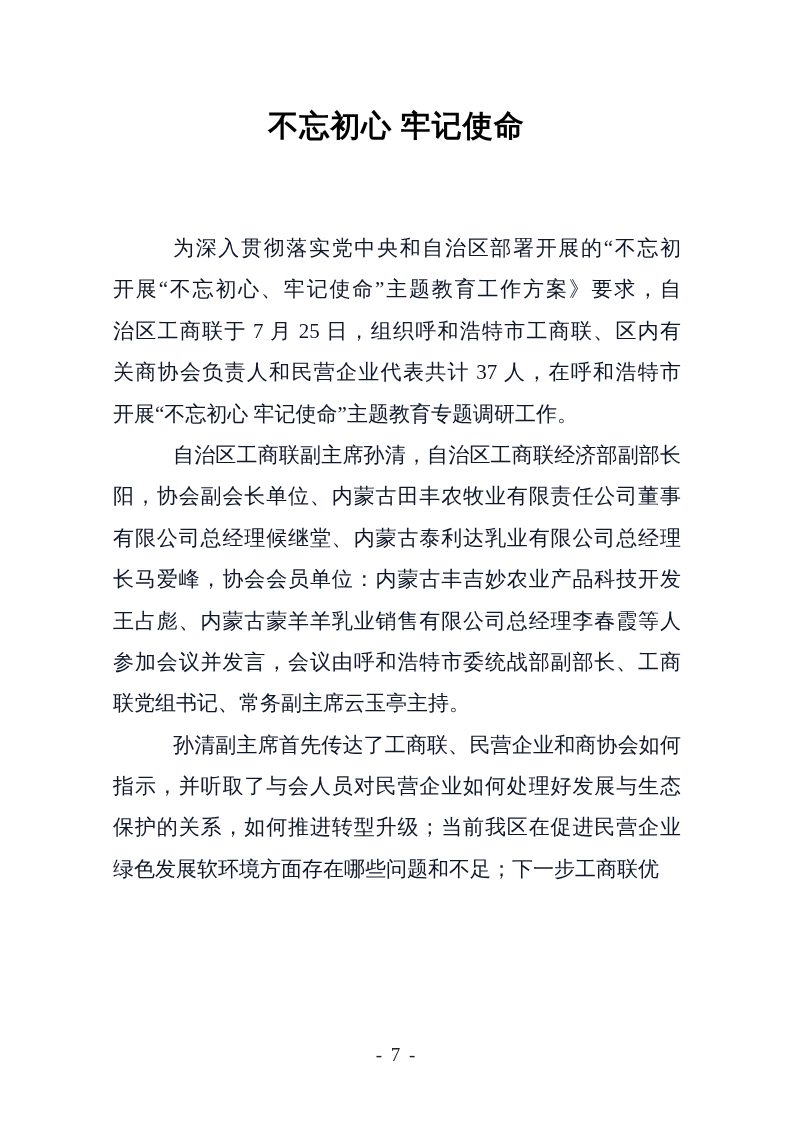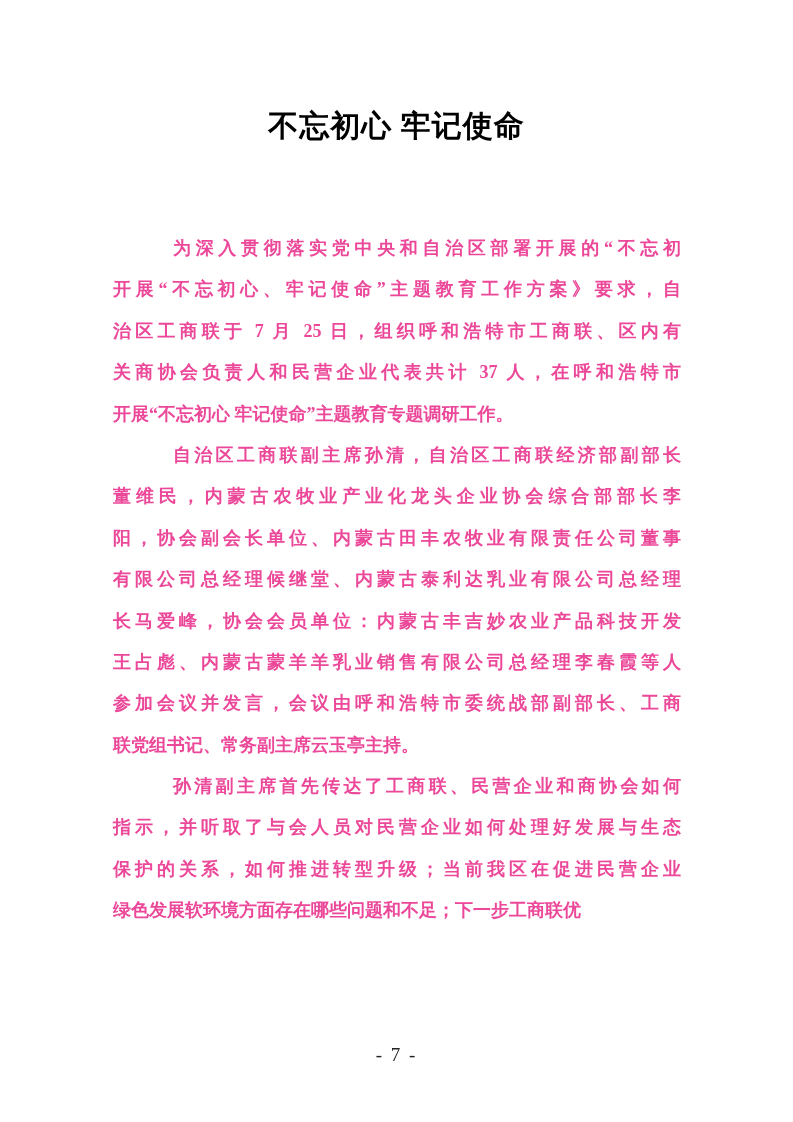--- a/index.html
+++ b/index.html
@@ -19,24 +19,23 @@
     color: #000000;
     margin: 0;
     white-space: nowrap;
   }
   .title1 { top: 106px; font-size: 30px; letter-spacing: 1px; }
   .title2 { top: 166px; font-size: 30px; letter-spacing: 0.5px; }
   .doc-body {
     position: absolute;
     left: 113px; top: 228px;
     width: 568px;
-    font-size: 18px;
+    font-size: 21px;
     line-height: 41.4px;
-    color: #ec4899;
-    font-weight: bold;
+    color: #0f172a;
   }
   .line {
     height: 41.4px;
     text-align: justify;
     text-align-last: justify;
     text-justify: inter-character;
   }
   .line.first { text-indent: 60px; }
   .line.last { text-align: left; text-align-last: left; }
   .footer {
@@ -53,21 +52,20 @@
 <div class="page">
   <h1 class="doc-title title1">不忘初心 牢记使命</h1>
 
   <div class="doc-body">
       <div class="line first">为深入贯彻落实党中央和自治区部署开展的“不忘初</div>
       <div class="line">开展“不忘初心、牢记使命”主题教育工作方案》要求，自</div>
       <div class="line">治区工商联于 7 月 25 日，组织呼和浩特市工商联、区内有</div>
       <div class="line">关商协会负责人和民营企业代表共计 37 人，在呼和浩特市</div>
       <div class="line last">开展“不忘初心 牢记使命”主题教育专题调研工作。</div>
       <div class="line first">自治区工商联副主席孙清，自治区工商联经济部副部长</div>
-      <div class="line">董维民，内蒙古农牧业产业化龙头企业协会综合部部长李</div>
       <div class="line">阳，协会副会长单位、内蒙古田丰农牧业有限责任公司董事</div>
       <div class="line">有限公司总经理候继堂、内蒙古泰利达乳业有限公司总经理</div>
       <div class="line">长马爱峰，协会会员单位：内蒙古丰吉妙农业产品科技开发</div>
       <div class="line">王占彪、内蒙古蒙羊羊乳业销售有限公司总经理李春霞等人</div>
       <div class="line">参加会议并发言，会议由呼和浩特市委统战部副部长、工商</div>
       <div class="line last">联党组书记、常务副主席云玉亭主持。</div>
       <div class="line first">孙清副主席首先传达了工商联、民营企业和商协会如何</div>
       <div class="line">指示，并听取了与会人员对民营企业如何处理好发展与生态</div>
       <div class="line">保护的关系，如何推进转型升级；当前我区在促进民营企业</div>
       <div class="line last">绿色发展软环境方面存在哪些问题和不足；下一步工商联优</div>

